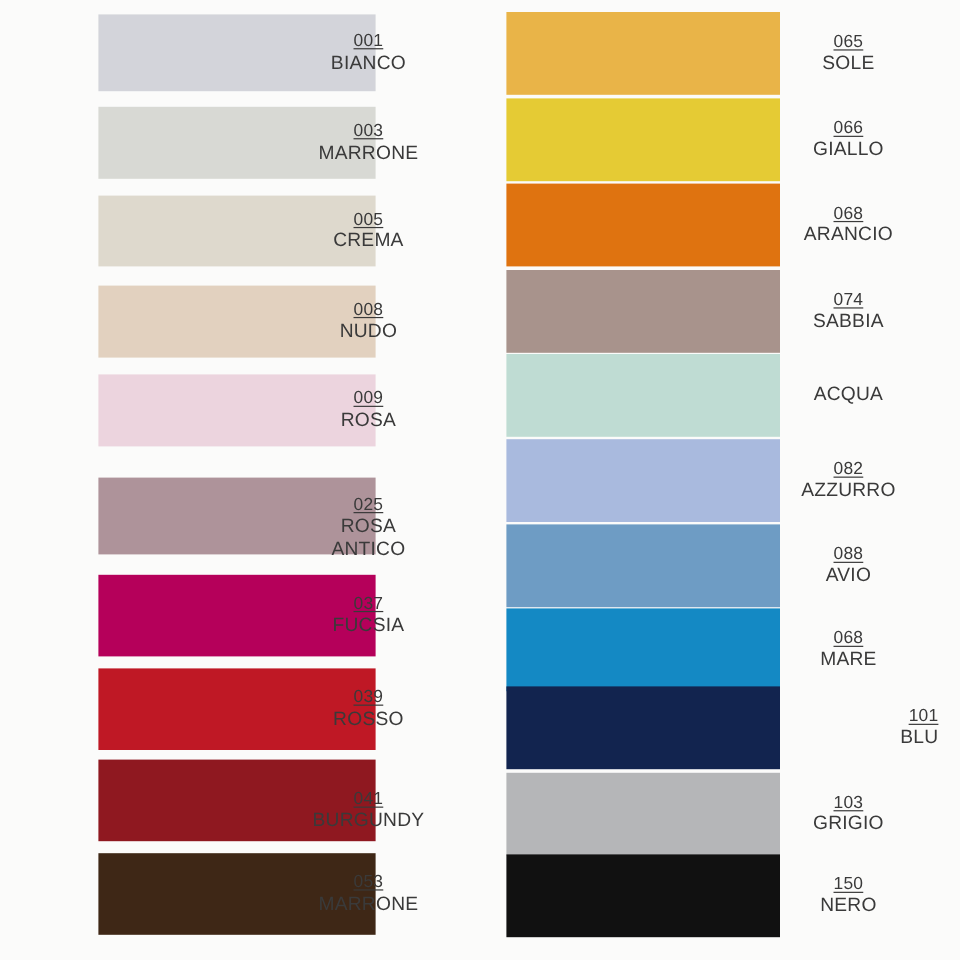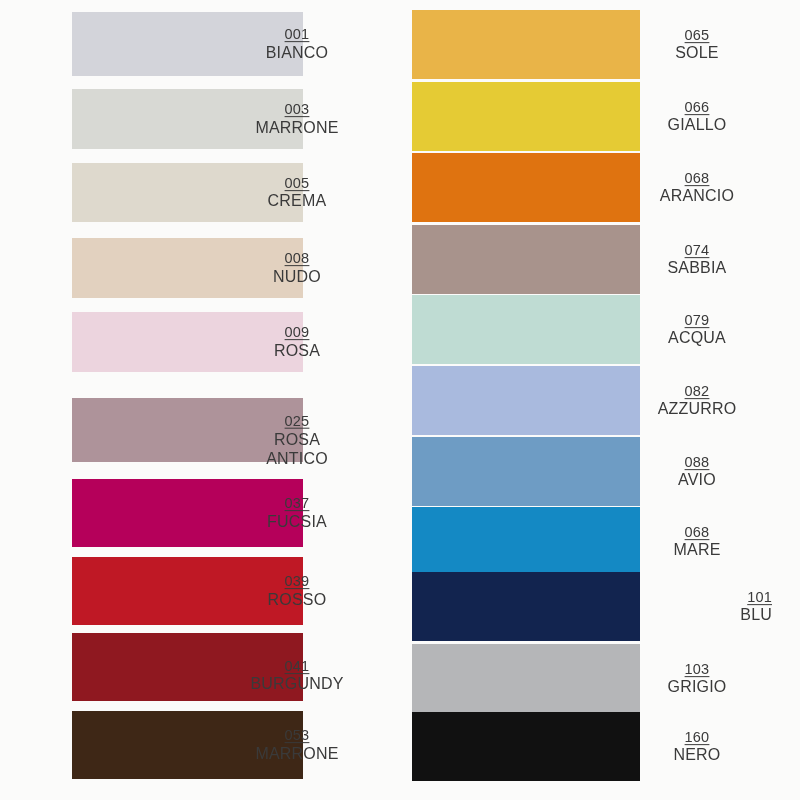--- a/index.html
+++ b/index.html
@@ -22,21 +22,21 @@
   .column {
     position: absolute;
     top: 0;
     height: 800px;
   }
   #column-left  { left: 0px;   width: 400px; }
   #column-right { left: 400px; width: 400px; }
 
   .row {
     position: absolute;
-    left: 0;
+    left: 10px;
     width: 400px;
     display: flex;
     align-items: center;
     padding-left: 28px;
   }
   .swatch {
     position: absolute;
     border: 0;
   }
   #column-left .swatch  { left: 72px;  width: 231px; }
@@ -168,21 +168,20 @@
       <div class="row" style="top: 225px; height: 69px;">
         <div class="swatch" style="top: 0px; height: 69px; background: rgb(168, 147, 140);"></div>
         <div class="label" style="top: 50%; transform: translateY(-50%);">
           <div><span class="code">074</span></div>
           <span class="name">SABBIA</span>
         </div>
       </div>
       <div class="row" style="top: 295px; height: 69px;">
         <div class="swatch" style="top: 0px; height: 69px; background: rgb(191, 220, 211);"></div>
         <div class="label" style="top: 50%; transform: translateY(-50%);">
-          <div><span class="code">079</span></div>
           <span class="name">ACQUA</span>
         </div>
       </div>
       <div class="row" style="top: 366px; height: 69px;">
         <div class="swatch" style="top: 0px; height: 69px; background: rgb(169, 186, 222);"></div>
         <div class="label" style="top: 50%; transform: translateY(-50%);">
           <div><span class="code">082</span></div>
           <span class="name">AZZURRO</span>
         </div>
       </div>
@@ -210,18 +209,18 @@
       <div class="row" style="top: 644px; height: 69px;">
         <div class="swatch" style="top: 0px; height: 69px; background: rgb(181, 182, 184);"></div>
         <div class="label" style="top: 50%; transform: translateY(-50%);">
           <div><span class="code">103</span></div>
           <span class="name">GRIGIO</span>
         </div>
       </div>
       <div class="row" style="top: 712px; height: 69px;">
         <div class="swatch" style="top: 0px; height: 69px; background: rgb(17, 17, 17);"></div>
         <div class="label" style="top: 50%; transform: translateY(-50%);">
-          <div><span class="code">160</span></div>
+          <div><span class="code">150</span></div>
           <span class="name">NERO</span>
         </div>
       </div>
     </div>
 </div>
 
 </body></html>

